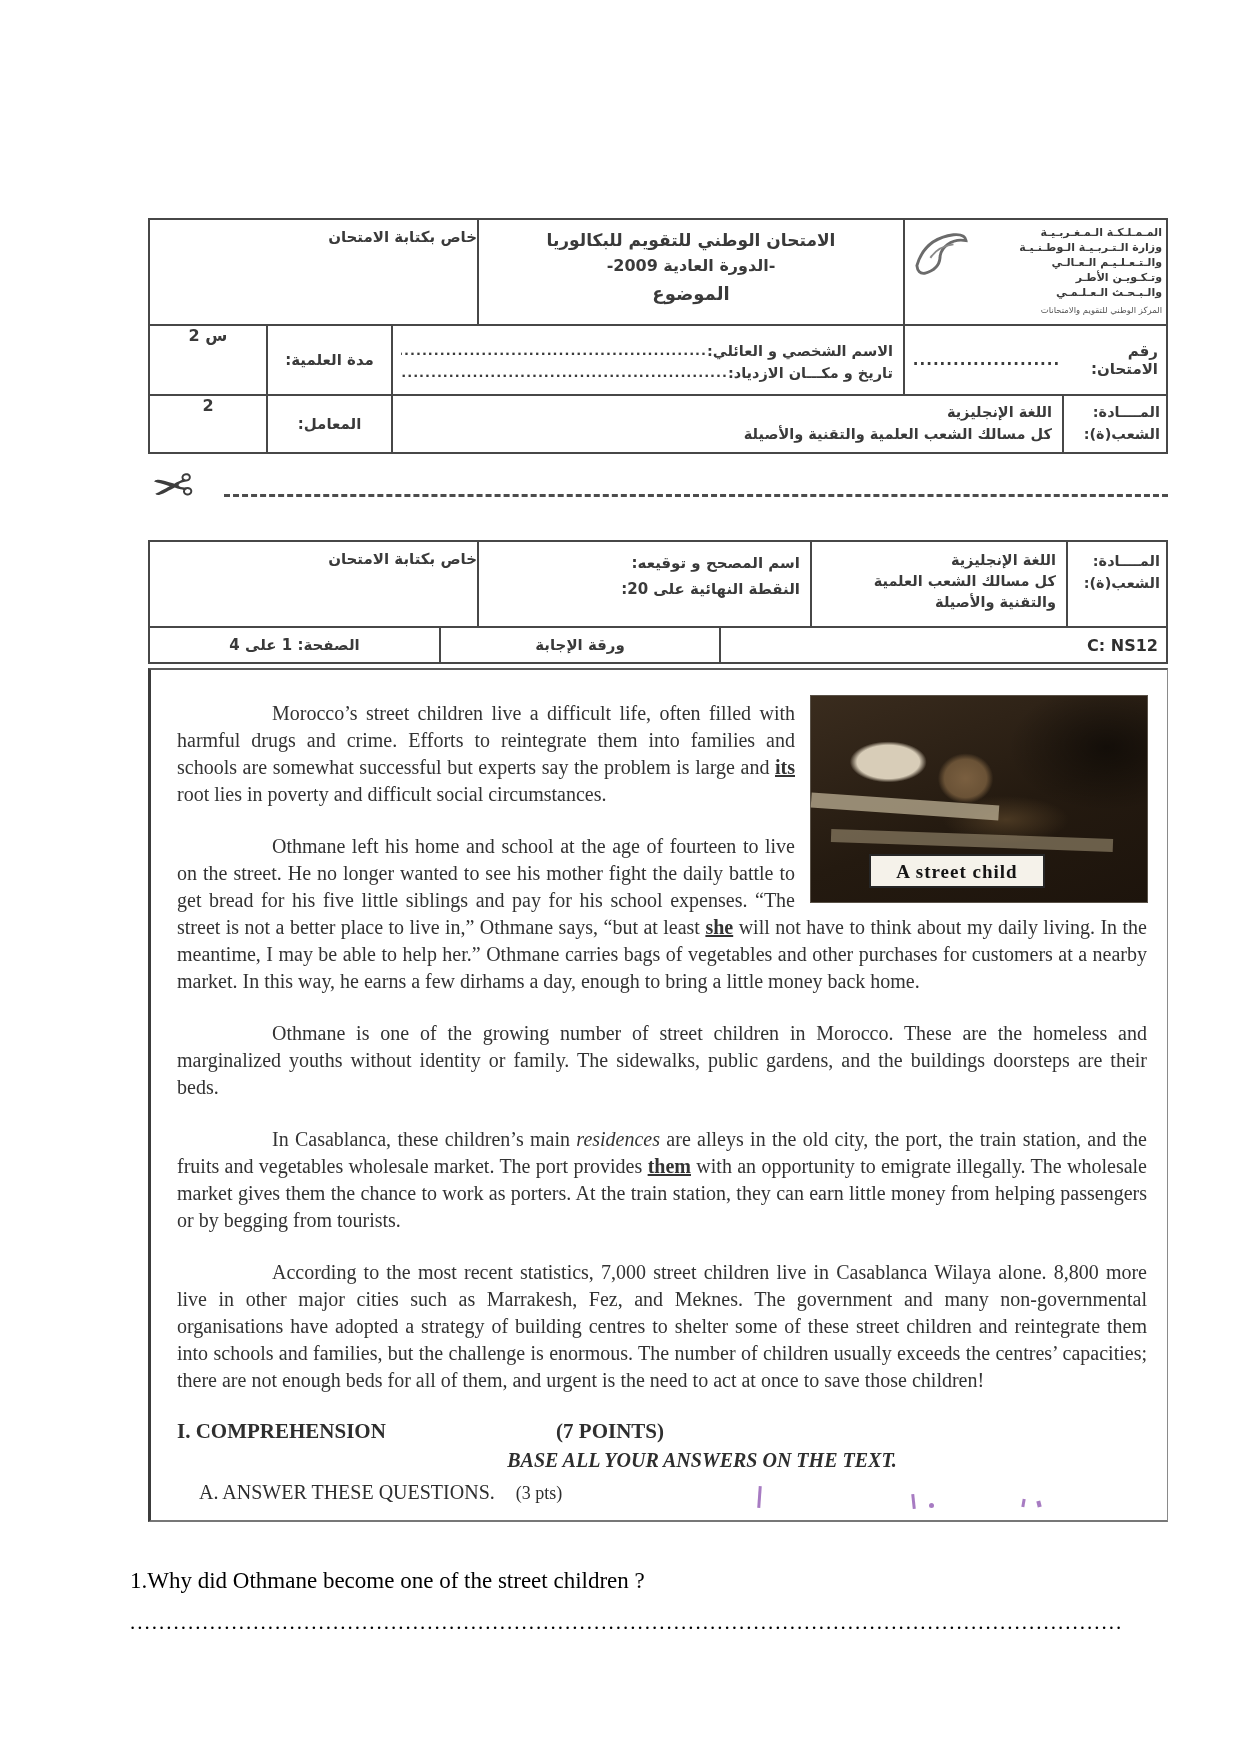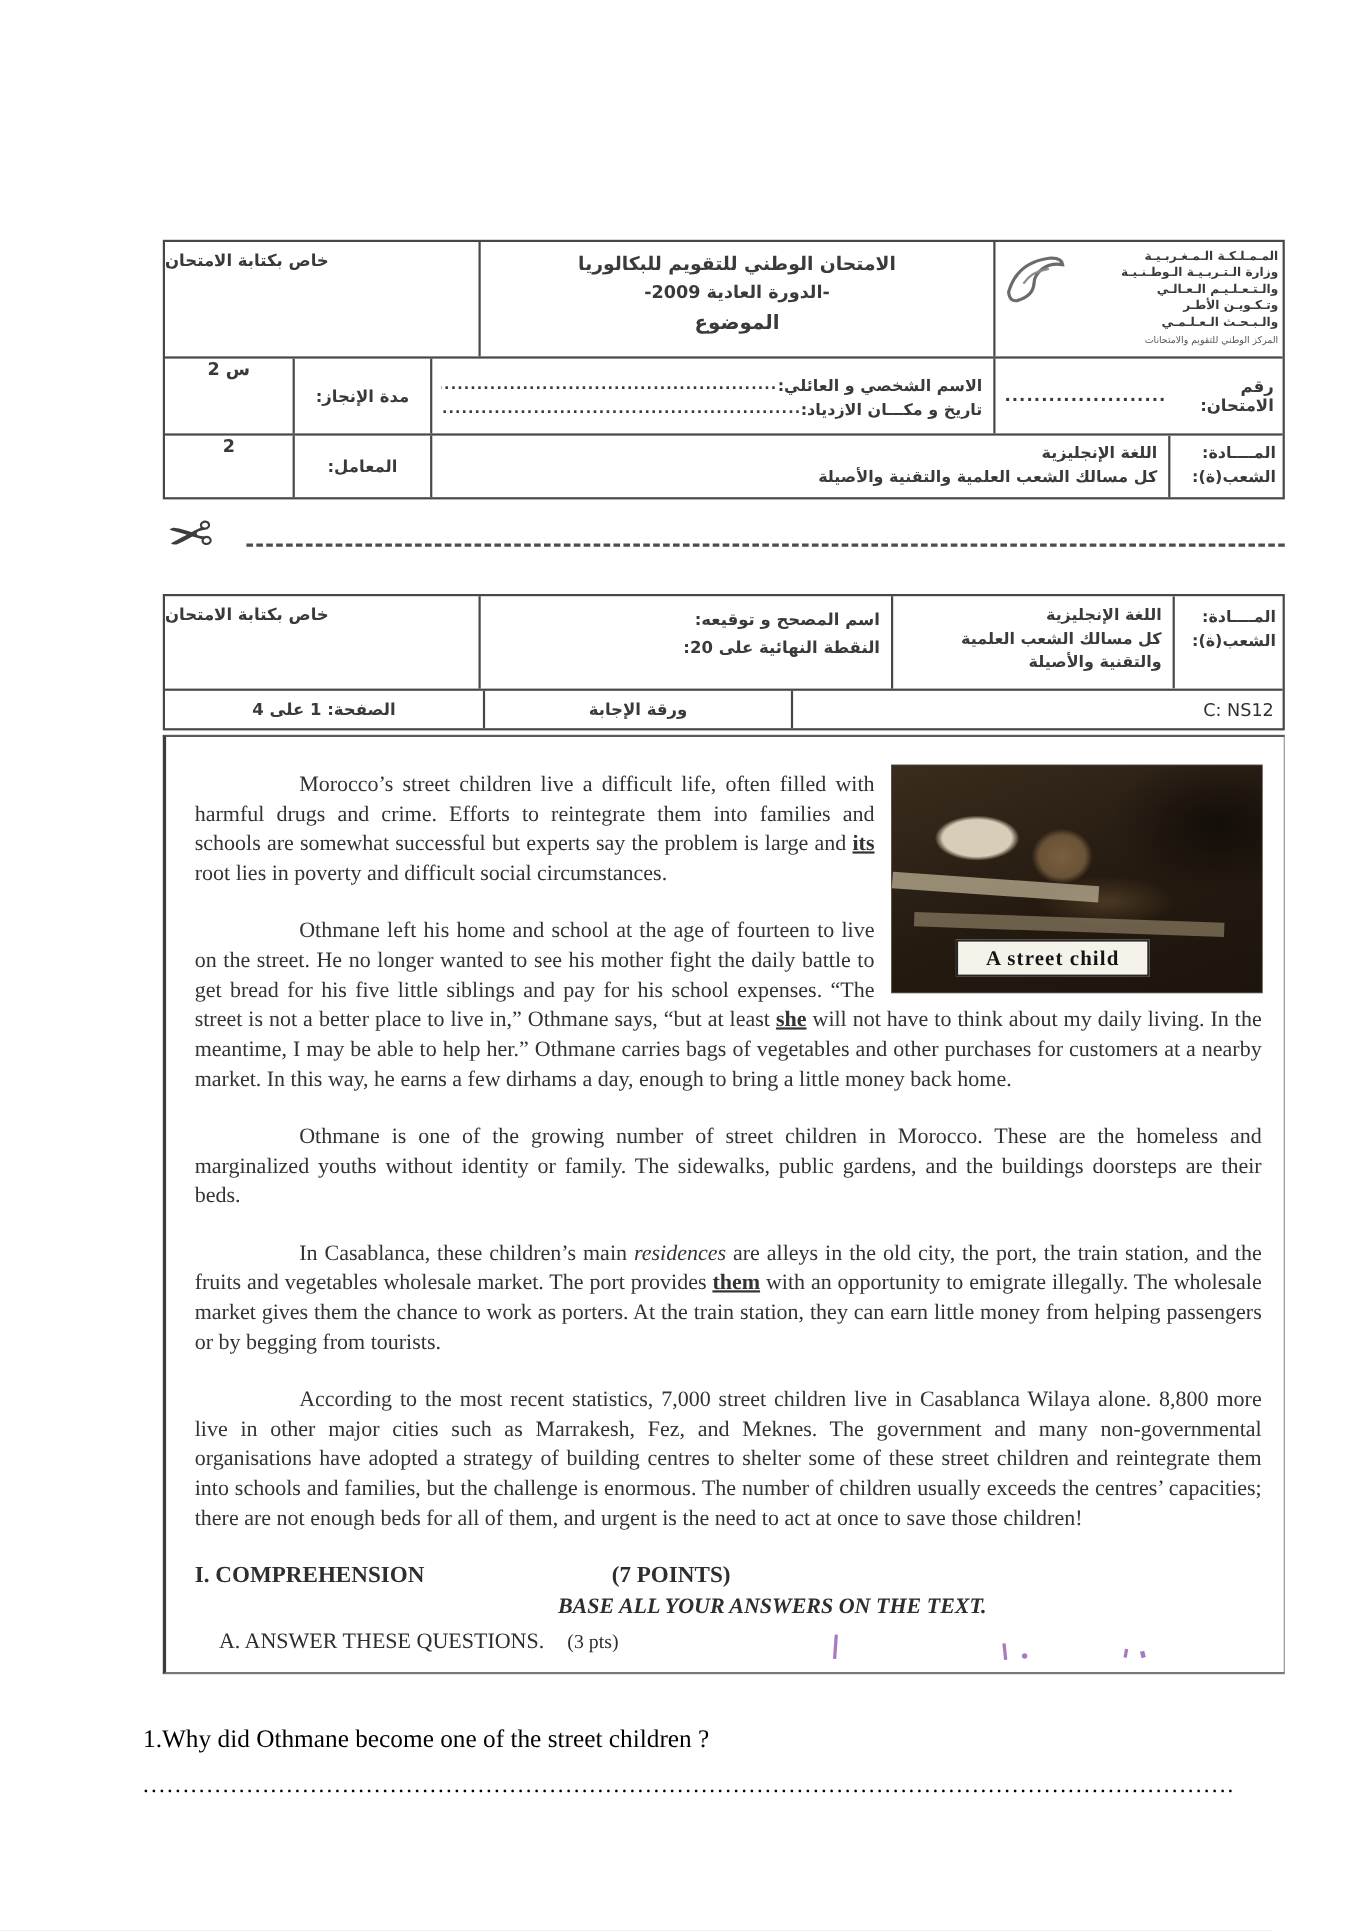--- a/index.html
+++ b/index.html
@@ -5,21 +5,21 @@
   html,body{margin:0;padding:0;background:#e8e8e8;}
   #page{position:relative;width:1241px;height:1755px;background:#ffffff;margin:0 auto;overflow:hidden;
         font-family:"Liberation Serif",serif;color:#333;}
   
   .htable{position:absolute;left:148px;width:1020px;border:2px solid #474747;box-sizing:border-box;background:#fff;}
   .trow{display:flex;box-sizing:border-box;}
   .trow + .trow{border-top:2px solid #474747;}
   .cell{box-sizing:border-box;overflow:hidden;}
   .bl{border-left:2px solid #474747;}
   .ar{font-family:"DejaVu Sans",sans-serif;font-weight:700;color:#3a3a3a;direction:rtl;}
-  .office{width:285px;text-align:left;padding-top:8px;font-size:15px;}
+  .office{width:327px;text-align:right;padding-top:8px;font-size:15px;}
   .titlecell{flex:1;text-align:center;padding-top:10px;}
   .titlecell .l1{font-size:17px;}
   .titlecell .l2{font-size:16px;margin-top:6px;}
   .titlecell .l3{font-size:18px;margin-top:8px;}
   .ministry{width:263px;display:flex;flex-direction:row;padding:5px 4px 2px 2px;}
   .ministry .mtxt{flex:1;text-align:right;font-size:11px;line-height:15px;}
   .ministry .mfoot{font-size:8.5px;font-weight:400;margin-top:3px;color:#555;}
   .logo{width:66px;display:flex;align-items:flex-start;justify-content:center;padding-top:4px;}
   .smallval{width:116px;display:flex;align-items:flex-start;justify-content:center;font-size:16px;}
   .smalllab{width:125px;display:flex;align-items:center;justify-content:center;font-size:15px;}
@@ -31,21 +31,21 @@
   .subjwide{flex:1;display:flex;flex-direction:row;direction:rtl;}
   .labcol{width:92px;padding:5px 6px 0 4px;border-left:2px solid #474747;font-size:14.5px;line-height:22px;}
   .valcol{flex:1;padding:5px 10px 0 6px;font-size:14.5px;line-height:22px;text-align:right;}
   .correctorcell{flex:1;padding:8px 10px 0 10px;font-size:15px;line-height:26px;text-align:right;}
   .subjcell2{width:356px;display:flex;direction:rtl;}
   .subjcell2 .labcol{width:88px;padding-top:8px;}
   .subjcell2 .valcol{padding-top:8px;font-size:14.5px;line-height:21px;}
   .pagecell{width:289px;display:flex;align-items:center;justify-content:center;font-size:15px;}
   .sheetcell{width:280px;display:flex;align-items:center;justify-content:center;font-size:15px;}
   .codecell{flex:1;display:flex;align-items:center;justify-content:flex-end;padding-right:8px;
-            font-family:"DejaVu Sans",sans-serif;font-weight:400;font-size:16px;color:#2f2f2f;direction:ltr;}
+            font-family:"DejaVu Sans",sans-serif;font-weight:700;font-size:16px;color:#2f2f2f;direction:ltr;}
   
   .cut{position:absolute;left:150px;top:458px;width:1018px;height:60px;}
   .cut .sc{position:absolute;left:2px;top:0;font-size:50px;color:#3d3d3d;transform:scaleX(-1) rotate(6deg);
            font-family:"DejaVu Sans",sans-serif;}
   .cut .dash{position:absolute;left:74px;right:0;top:36px;border-top:3px dashed #4d4d4d;}
   
   .textbox{position:absolute;left:148px;top:668px;width:1020px;min-height:822px;box-sizing:border-box;
            border:1px solid #8a8a8a;border-left:3px solid #3c3c3c;border-top:2px solid #5a5a5a;
            border-bottom:2px solid #777;background:#fff;padding-bottom:16px;}
   .passage{padding:30px 20px 0 26px;font-size:20px;line-height:27px;text-align:justify;color:#333;}
@@ -116,21 +116,21 @@
             <path d="M6 38 Q14 10 44 6 Q56 5 57 12 Q46 10 38 16 Q30 22 30 30 Q29 42 14 46 Q7 47 6 38 Z" fill="none" stroke="#6b6b6b" stroke-width="3"></path>
             <path d="M20 30 Q28 18 44 16" fill="none" stroke="#8a8a8a" stroke-width="2"></path>
           </svg>
         </div>
       </div>
     </div>
     <div class="trow" style="height:70px;">
       <div class="cell smallval ar">
           <span dir="ltr">2 س</span>
         </div>
-      <div class="cell smalllab ar bl">مدة الإنجاز:</div>
+      <div class="cell smalllab ar bl">مدة العلمية:</div>
       <div class="cell namecell ar bl">
         <div class="dotline">
           <span>الاسم الشخصي و العائلي:</span>
           <span class="dots">....................................................................................................</span>
         </div>
         <div class="dotline">
           <span>تاريخ و مكـــان الازدياد:</span>
           <span class="dots">....................................................................................................</span>
         </div>
       </div>

